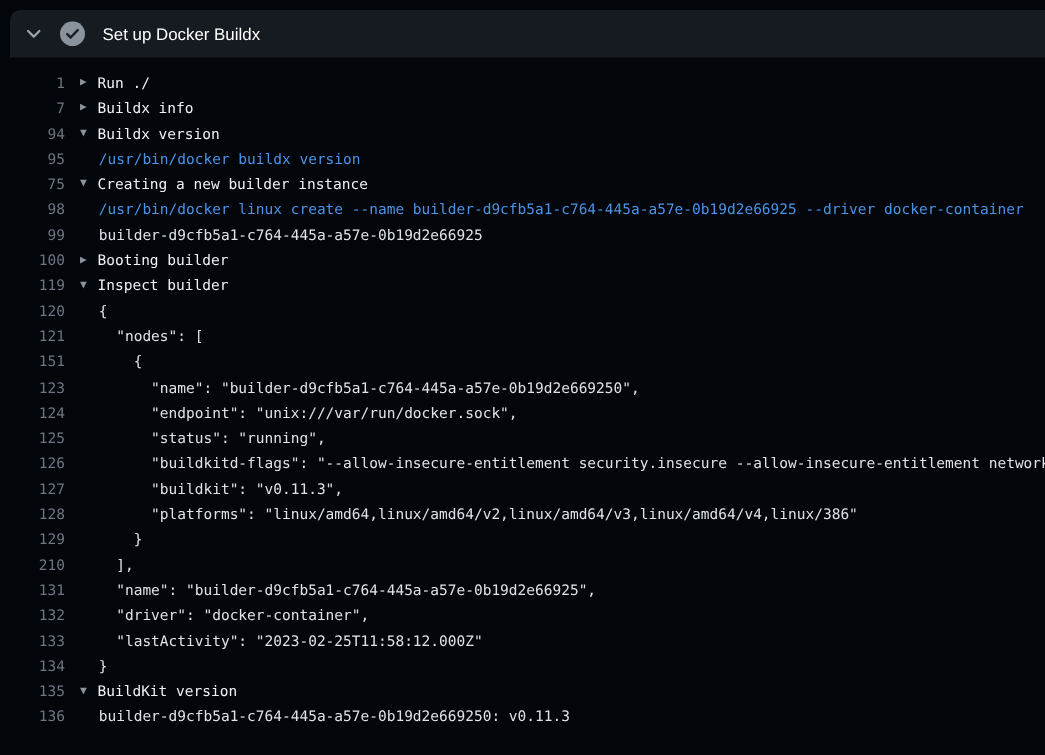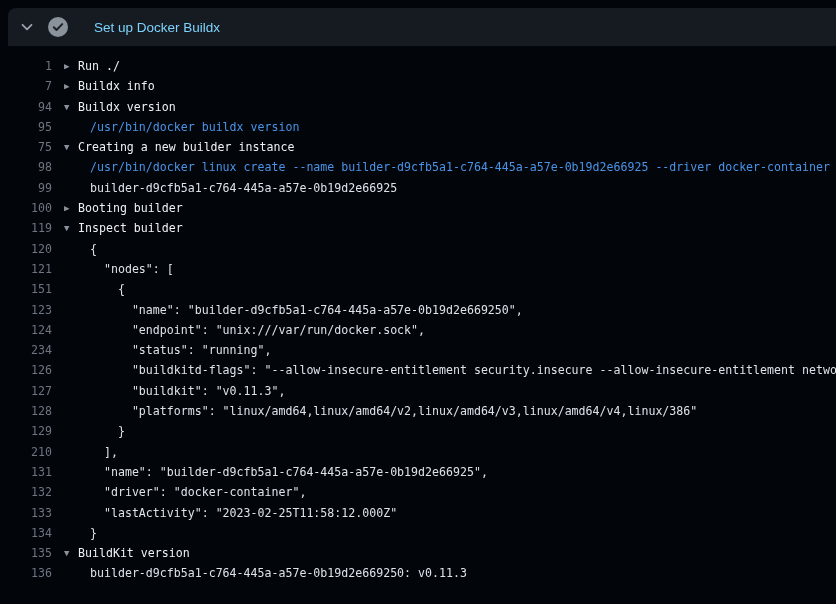--- a/index.html
+++ b/index.html
@@ -21,22 +21,22 @@
   }
   .step-header{
     position:absolute;left:8px;top:8px;width:828px;height:38px;
     background:var(--header-bg);
     border-radius:8px 0 0 0;
     display:flex;align-items:center;
   }
   .chev{margin-left:12px;display:flex;align-items:center;flex:none;}
   .check{margin-left:14px;display:flex;align-items:center;flex:none;}
   .step-title{
-    margin-left:26px;
-    color:#7dd3fc;
+    margin-left:14px;
+    color:#ffffff;
     font-family:"Liberation Sans",sans-serif;
     font-size:13.5px;font-weight:500;
     white-space:nowrap;
     text-align:center;
   }
   .log{
     position:absolute;left:0;top:46px;width:836px;height:558px;
     padding-top:10px;
     font-size:11.6px;
     overflow:hidden;
@@ -46,21 +46,21 @@
     width:836px;white-space:pre;overflow:hidden;
   }
   .num{
     position:absolute;left:0;top:0;width:52px;
     text-align:right;color:var(--num-color);
   }
   .tri{
     position:absolute;left:64px;top:0;
     color:var(--tri-color);font-size:9px;line-height:20.3px;
   }
-  .txt{position:absolute;left:90px;top:0;color:var(--out-color);}
+  .txt{position:absolute;left:79px;top:0;color:var(--out-color);}
   .row.group-collapsed .txt,.row.group-expanded .txt{left:78px;color:var(--group-color);}
   .row.command .txt{color:var(--cmd-color);}
 </style>
 </head>
 <body>
 
 <div class="step-header">
   <span class="chev">
     <svg width="14" height="14" viewBox="0 0 14 14">
       <path d="M2.5 4.8l4.5 4.5 4.5-4.5" fill="none" stroke="#9ba3ab" stroke-width="1.8" stroke-linecap="round" stroke-linejoin="round"></path>
@@ -83,21 +83,21 @@
     <div class="row group-expanded"><span class="num">75</span><span class="tri">▼</span><span class="txt">Creating a new builder instance</span></div>
     <div class="row command"><span class="num">98</span><span class="txt">/usr/bin/docker linux create --name builder-d9cfb5a1-c764-445a-a57e-0b19d2e66925 --driver docker-container</span></div>
     <div class="row output"><span class="num">99</span><span class="txt">builder-d9cfb5a1-c764-445a-a57e-0b19d2e66925</span></div>
     <div class="row group-collapsed"><span class="num">100</span><span class="tri">▶</span><span class="txt">Booting builder</span></div>
     <div class="row group-expanded"><span class="num">119</span><span class="tri">▼</span><span class="txt">Inspect builder</span></div>
     <div class="row output"><span class="num">120</span><span class="txt">{</span></div>
     <div class="row output"><span class="num">121</span><span class="txt">  "nodes": [</span></div>
     <div class="row output"><span class="num">151</span><span class="txt">    {</span></div>
     <div class="row output"><span class="num">123</span><span class="txt">      "name": "builder-d9cfb5a1-c764-445a-a57e-0b19d2e669250",</span></div>
     <div class="row output"><span class="num">124</span><span class="txt">      "endpoint": "unix:///var/run/docker.sock",</span></div>
-    <div class="row output"><span class="num">234</span><span class="txt">      "status": "running",</span></div>
+    <div class="row output"><span class="num">125</span><span class="txt">      "status": "running",</span></div>
     <div class="row output"><span class="num">126</span><span class="txt">      "buildkitd-flags": "--allow-insecure-entitlement security.insecure --allow-insecure-entitlement network</span></div>
     <div class="row output"><span class="num">127</span><span class="txt">      "buildkit": "v0.11.3",</span></div>
     <div class="row output"><span class="num">128</span><span class="txt">      "platforms": "linux/amd64,linux/amd64/v2,linux/amd64/v3,linux/amd64/v4,linux/386"</span></div>
     <div class="row output"><span class="num">129</span><span class="txt">    }</span></div>
     <div class="row output"><span class="num">210</span><span class="txt">  ],</span></div>
     <div class="row output"><span class="num">131</span><span class="txt">  "name": "builder-d9cfb5a1-c764-445a-a57e-0b19d2e66925",</span></div>
     <div class="row output"><span class="num">132</span><span class="txt">  "driver": "docker-container",</span></div>
     <div class="row output"><span class="num">133</span><span class="txt">  "lastActivity": "2023-02-25T11:58:12.000Z"</span></div>
     <div class="row output"><span class="num">134</span><span class="txt">}</span></div>
     <div class="row group-expanded"><span class="num">135</span><span class="tri">▼</span><span class="txt">BuildKit version</span></div>

